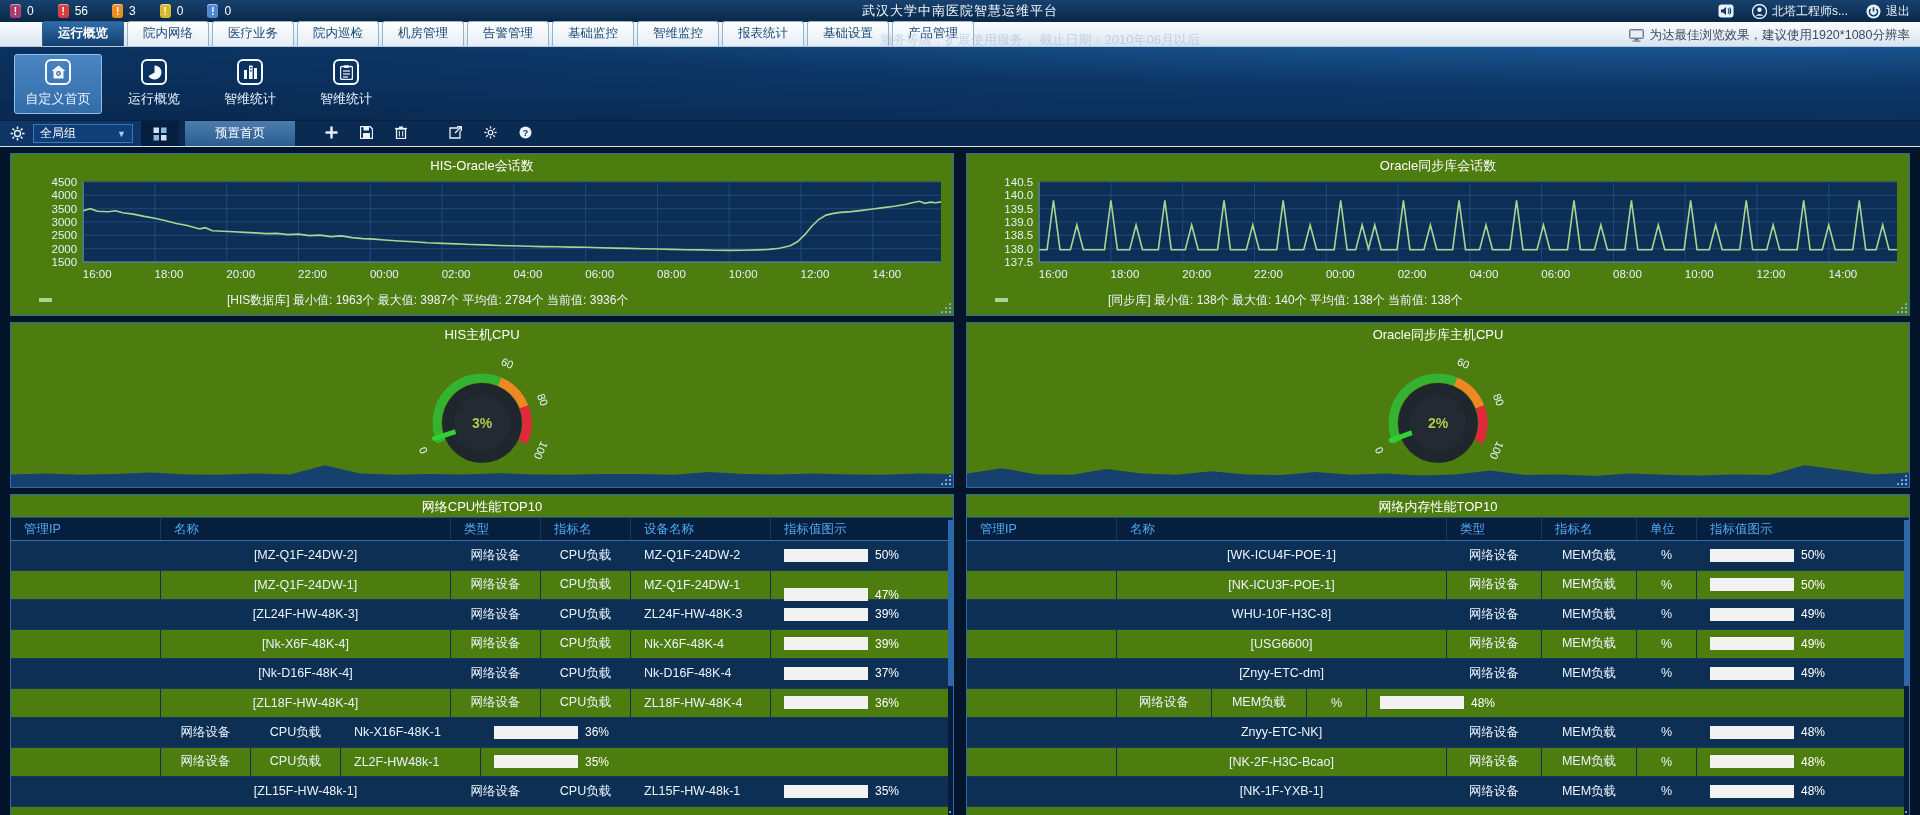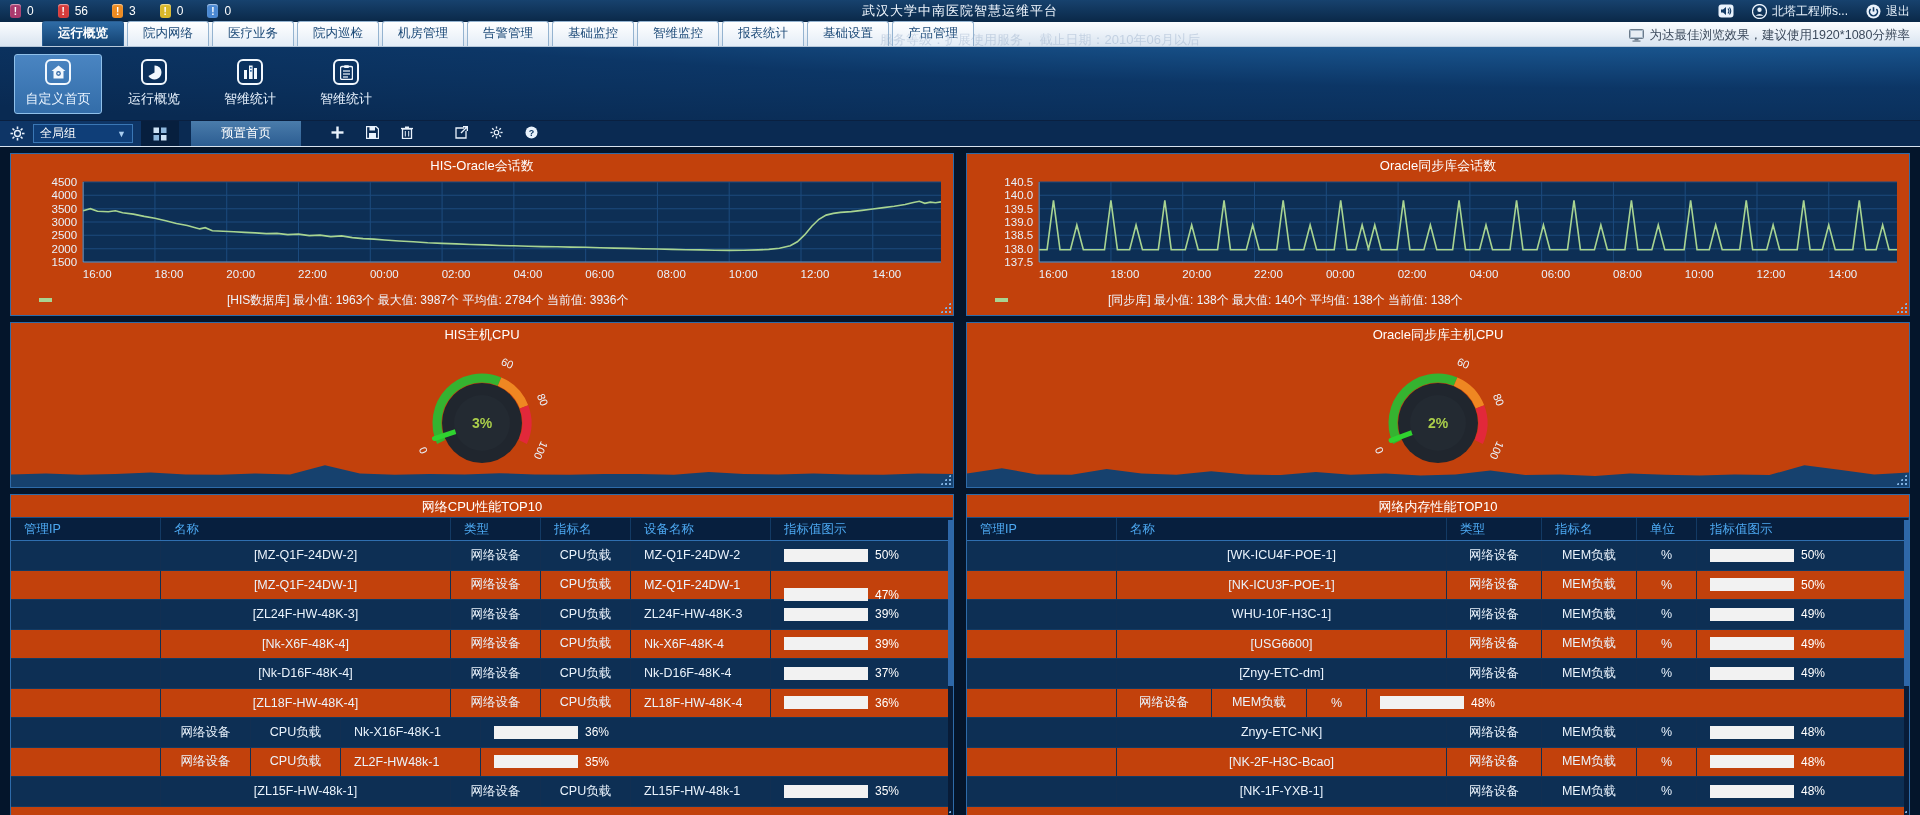--- a/index.html
+++ b/index.html
@@ -50,29 +50,29 @@
   .controlrow { position:relative; height:26px; background:#0a2a52;
     border-bottom:1px solid #d7e2ee; display:flex; align-items:center; }
   .ctl-left { display:flex; align-items:center; height:100%; background:#0e3566;
     padding:0 8px 0 10px; gap:8px; }
   .dropdown { width:100px; height:19px; background:#0f3e78; border:1px solid #3a77b5;
     color:#fff; font-size:12px; display:flex; align-items:center; padding:0 6px; cursor:pointer; }
   .dropdown .caret { margin-left:auto; font-size:9px; color:#a9cdef; }
   .ctl-gridbtn { width:38px; height:100%; background:#071f3e; display:flex; align-items:center;
     justify-content:center; cursor:pointer; }
   .page-tab { height:100%; padding:0 30px; background:linear-gradient(#4a7cab,#2c5d92);
-    color:#fff; font-size:12.5px; display:flex; align-items:center; margin-left:12px; cursor:pointer; }
+    color:#fff; font-size:12.5px; display:flex; align-items:center; margin-left:6px; cursor:pointer; }
   .ctl-tools { display:flex; align-items:center; margin-left:30px; gap:22px; }
   .tool { cursor:pointer; display:flex; align-items:center; }
   .tool.gap { margin-left:20px; }
 
   
   .dash { padding:6px 10px 0; }
   .dash-row { display:flex; gap:12px; margin-bottom:6px; }
-  .panel { position:relative; flex:1; background:#c2410c; border:1px solid #2e6ba9;
+  .panel { position:relative; flex:1; background:#4d7c0f; border:1px solid #2e6ba9;
     overflow:hidden; }
   .r1 .panel { height:163px; }
   .r2 .panel { height:166px; }
   .r3 .panel { height:330px; }
   .panel-title { height:22px; line-height:24px; text-align:center; color:#fff; font-size:13px; }
   .chart-svg { display:block; width:100%; height:112px; }
   .stats { display:flex; align-items:center; height:24px; color:#eef5fd; font-size:12px; }
   .stats .dash-mark { width:13px; height:4px; background:#a8d491; margin-left:28px; }
   .stats.left-indent .stats-text { margin-left:175px; }
   .stats.small-indent .stats-text { margin-left:100px; }
@@ -613,21 +613,21 @@
             <div class="td c" style="width: 95px;">网络设备</div>
             <div class="td c" style="width: 95px;">MEM负载</div>
             <div class="td c" style="width: 60px;">%</div>
             <div class="td" style="flex: 1 1 0%;">
               <span class="bar-track"><span class="bar-fill" style="width: 50%; background: rgb(245, 165, 29);"></span></span>
               <span class="bar-label">50%</span>
             </div>
           </div>
           <div class="trow">
             <div class="td" style="width: 150px;"></div>
-            <div class="td c" style="width: 330px;">WHU-10F-H3C-1]</div>
+            <div class="td c" style="width: 330px;">WHU-10F-H3C-8]</div>
             <div class="td c" style="width: 95px;">网络设备</div>
             <div class="td c" style="width: 95px;">MEM负载</div>
             <div class="td c" style="width: 60px;">%</div>
             <div class="td" style="flex: 1 1 0%;">
               <span class="bar-track"><span class="bar-fill" style="width: 49%; background: rgb(245, 165, 29);"></span></span>
               <span class="bar-label">49%</span>
             </div>
           </div>
           <div class="trow">
             <div class="td" style="width: 150px;"></div>

